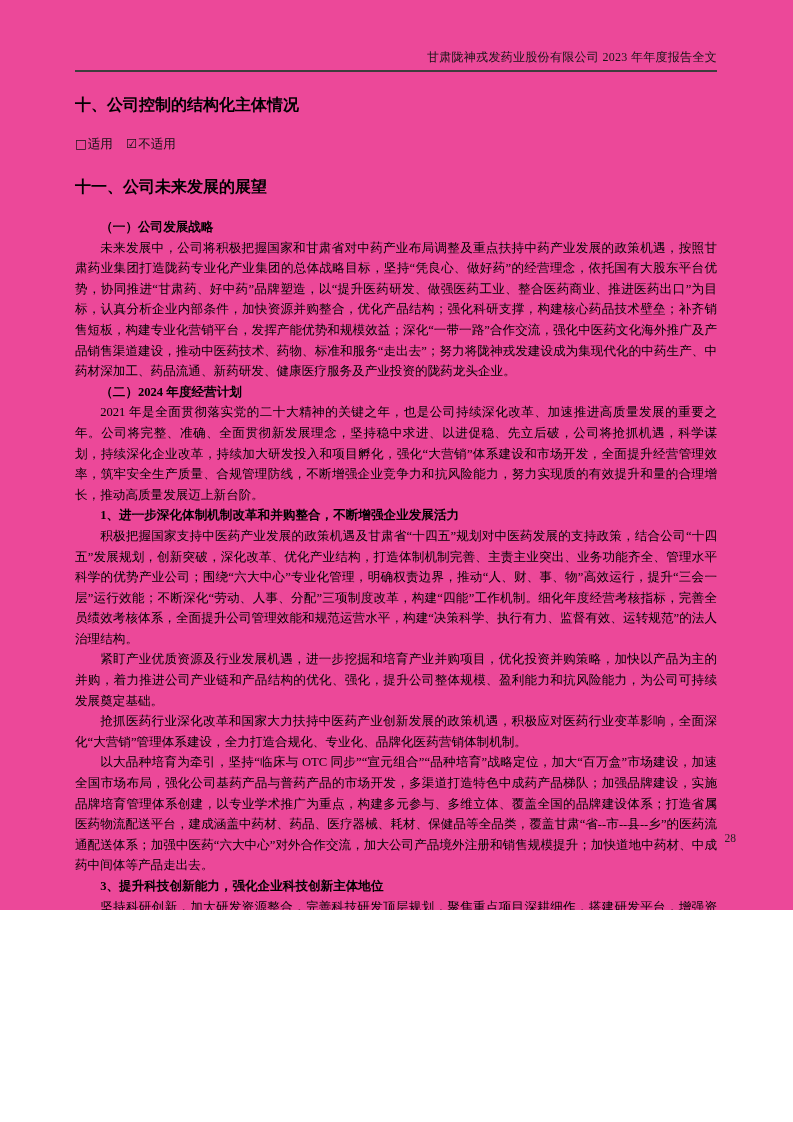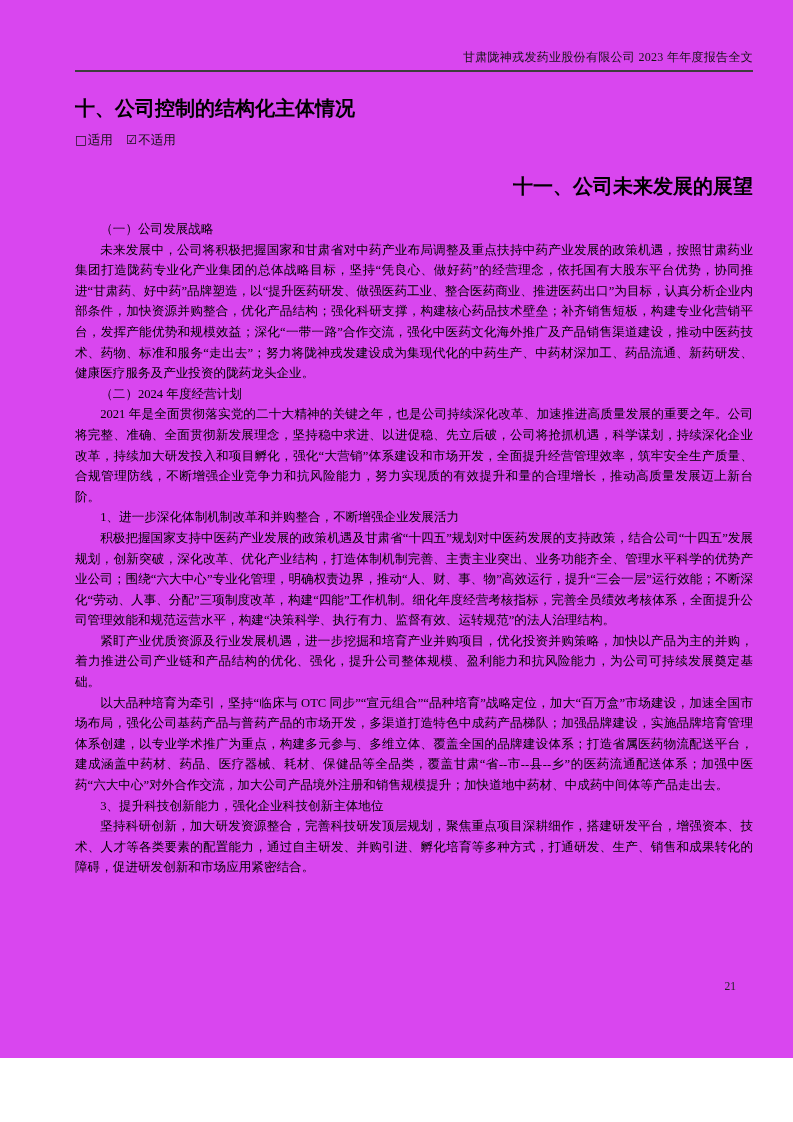--- a/index.html
+++ b/index.html
@@ -3,53 +3,52 @@
 <meta charset="utf-8">
 <style>
   html, body {
     margin: 0;
     padding: 0;
     background: #ffffff;
   }
   .page {
     position: relative;
     width: 793px;
-    height: 1058px;
-    background: #d946ef;
+    height: 910px;
+    background: #ec4899;
     box-sizing: border-box;
-    padding: 50px 40px 0 75px;
+    padding: 50px 76px 0 75px;
     font-family: "Liberation Serif", "DejaVu Serif", serif;
     color: #000000;
     overflow: hidden;
   }
   .header-title {
     text-align: right;
     font-size: 12px;
     line-height: 15px;
     color: #141414;
     letter-spacing: 0.3px;
   }
   .header-rule {
     border: none;
     border-top: 2.5px solid #3d3d3d;
     margin: 5px 0 0 0;
   }
   .sec-major-title {
     margin: 23px 0 0 0;
-    font-size: 20px;
+    font-size: 16px;
     font-weight: 700;
     font-family: "Liberation Sans", "DejaVu Sans", sans-serif;
     color: #000;
   }
   .sec-major-title.second {
     margin-top: 25px;
-    text-align: right;
   }
   .applicability {
-    margin-top: 10px;
+    margin-top: 20px;
     font-size: 12.5px;
     line-height: 16px;
     color: #111;
   }
   .applicability .opt {
     display: inline-block;
     margin-right: 10px;
     white-space: nowrap;
   }
   .applicability .cb {
@@ -62,21 +61,21 @@
   }
   .content p {
     margin: 0;
     font-size: 12.6px;
     line-height: 20.6px;
     text-align: justify;
     text-indent: 2em;
     word-break: break-all;
   }
   .content p.bold {
-    font-weight: 400;
+    font-weight: 700;
     text-align: left;
   }
   .page-number {
     position: absolute;
     right: 57px;
     bottom: 66px;
     font-size: 11.5px;
     color: #222;
   }
 </style>
@@ -98,20 +97,21 @@
   <div class="sec-major-title second">十一、公司未来发展的展望</div>
 
   <div class="content">
     <p class="bold">（一）公司发展战略</p>
     <p>未来发展中，公司将积极把握国家和甘肃省对中药产业布局调整及重点扶持中药产业发展的政策机遇，按照甘肃药业集团打造陇药专业化产业集团的总体战略目标，坚持“凭良心、做好药”的经营理念，依托国有大股东平台优势，协同推进“甘肃药、好中药”品牌塑造，以“提升医药研发、做强医药工业、整合医药商业、推进医药出口”为目标，认真分析企业内部条件，加快资源并购整合，优化产品结构；强化科研支撑，构建核心药品技术壁垒；补齐销售短板，构建专业化营销平台，发挥产能优势和规模效益；深化“一带一路”合作交流，强化中医药文化海外推广及产品销售渠道建设，推动中医药技术、药物、标准和服务“走出去”；努力将陇神戎发建设成为集现代化的中药生产、中药材深加工、药品流通、新药研发、健康医疗服务及产业投资的陇药龙头企业。</p>
     <p class="bold">（二）2024 年度经营计划</p>
     <p>2021 年是全面贯彻落实党的二十大精神的关键之年，也是公司持续深化改革、加速推进高质量发展的重要之年。公司将完整、准确、全面贯彻新发展理念，坚持稳中求进、以进促稳、先立后破，公司将抢抓机遇，科学谋划，持续深化企业改革，持续加大研发投入和项目孵化，强化“大营销”体系建设和市场开发，全面提升经营管理效率，筑牢安全生产质量、合规管理防线，不断增强企业竞争力和抗风险能力，努力实现质的有效提升和量的合理增长，推动高质量发展迈上新台阶。</p>
     <p class="bold">1、进一步深化体制机制改革和并购整合，不断增强企业发展活力</p>
     <p>积极把握国家支持中医药产业发展的政策机遇及甘肃省“十四五”规划对中医药发展的支持政策，结合公司“十四五”发展规划，创新突破，深化改革、优化产业结构，打造体制机制完善、主责主业突出、业务功能齐全、管理水平科学的优势产业公司；围绕“六大中心”专业化管理，明确权责边界，推动“人、财、事、物”高效运行，提升“三会一层”运行效能；不断深化“劳动、人事、分配”三项制度改革，构建“四能”工作机制。细化年度经营考核指标，完善全员绩效考核体系，全面提升公司管理效能和规范运营水平，构建“决策科学、执行有力、监督有效、运转规范”的法人治理结构。</p>
     <p>紧盯产业优质资源及行业发展机遇，进一步挖掘和培育产业并购项目，优化投资并购策略，加快以产品为主的并购，着力推进公司产业链和产品结构的优化、强化，提升公司整体规模、盈利能力和抗风险能力，为公司可持续发展奠定基础。</p>
+    <p>抢抓医药行业深化改革和国家大力扶持中医药产业创新发展的政策机遇，积极应对医药行业变革影响，全面深化“大营销”管理体系建设，全力打造合规化、专业化、品牌化医药营销体制机制。</p>
     <p>以大品种培育为牵引，坚持“临床与 OTC 同步”“宣元组合”“品种培育”战略定位，加大“百万盒”市场建设，加速全国市场布局，强化公司基药产品与普药产品的市场开发，多渠道打造特色中成药产品梯队；加强品牌建设，实施品牌培育管理体系创建，以专业学术推广为重点，构建多元参与、多维立体、覆盖全国的品牌建设体系；打造省属医药物流配送平台，建成涵盖中药材、药品、医疗器械、耗材、保健品等全品类，覆盖甘肃“省--市--县--乡”的医药流通配送体系；加强中医药“六大中心”对外合作交流，加大公司产品境外注册和销售规模提升；加快道地中药材、中成药中间体等产品走出去。</p>
     <p class="bold">3、提升科技创新能力，强化企业科技创新主体地位</p>
     <p>坚持科研创新，加大研发资源整合，完善科技研发顶层规划，聚焦重点项目深耕细作，搭建研发平台，增强资本、技术、人才等各类要素的配置能力，通过自主研发、并购引进、孵化培育等多种方式，打通研发、生产、销售和成果转化的障碍，促进研发创新和市场应用紧密结合。</p>
   </div>
 
-  <div class="page-number">21</div>
+  <div class="page-number">28</div>
 
 </div>
 
 </body></html>

